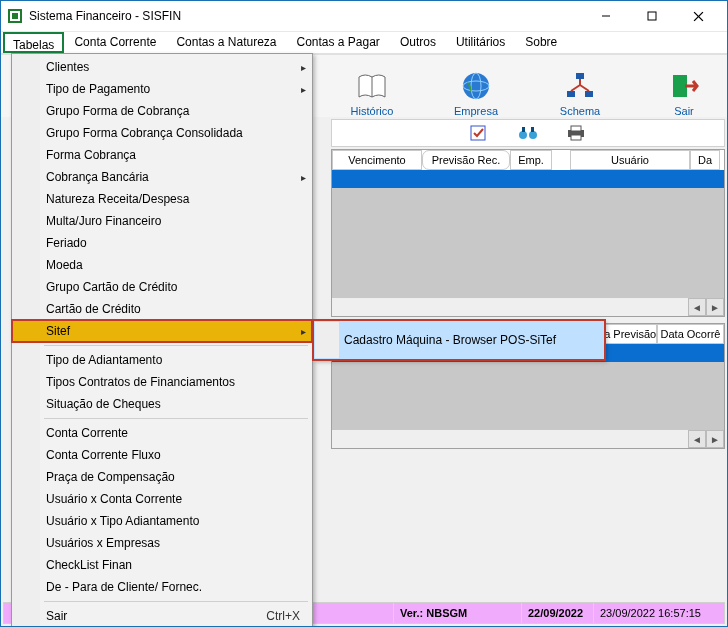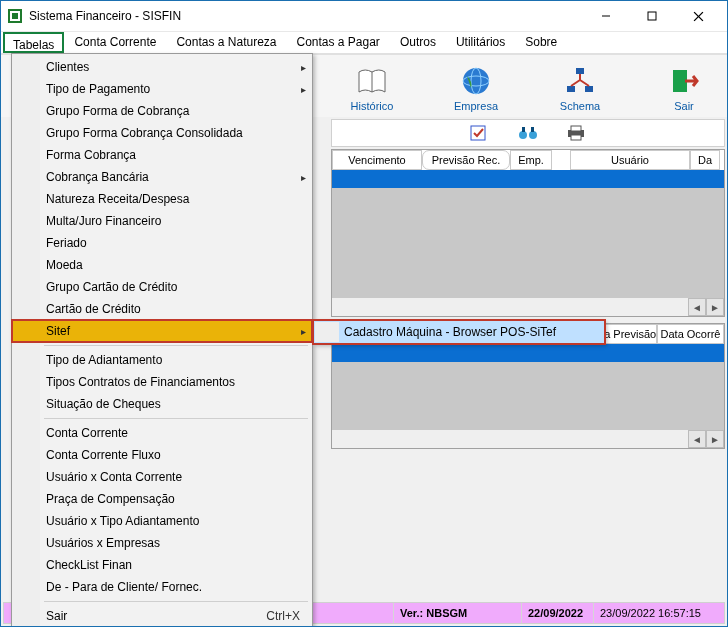--- a/index.html
+++ b/index.html
@@ -14,21 +14,21 @@
   .titlebar .wbtn svg { width:10px; height:10px; }
   .titlebar .wbtn.close svg { width:11px; height:11px; }
 
   
   .menubar { height:22px; background:#fff; display:flex; align-items:stretch; padding:0 2px; font-size:12px; border-top:1px solid #e8e8e8; }
   .menubar .mitem { padding:3px 10px 3px 10px; cursor:default; }
   .menubar .mitem.hl { border:2px solid #15803d; padding:4px 8px; }
   .menubar-sep { height:2px; background:#e0e0e0; }
 
   
-  .toolbar { height:62px; background:#f5f5f5; display:flex; align-items:center; padding:4px 8px 0 8px; gap:34px; justify-content:flex-end; position:relative; z-index:1; }
+  .toolbar { height:62px; background:#f5f5f5; display:flex; align-items:flex-end; padding:4px 8px 0 8px; gap:34px; justify-content:flex-end; position:relative; z-index:1; }
   .tbtn { display:flex; flex-direction:column; align-items:center; font-size:11px; color:#0a5aa6; gap:2px; width:70px; }
   .tbtn .ico { width:34px; height:34px; display:flex; align-items:center; justify-content:center; }
 
   
   .filterrow { height:28px; display:flex; align-items:center; justify-content:center; gap:28px; background:#fff; margin:2px; border:1px solid #d0d0d0; position:relative; z-index:1; }
   .filterrow .mini { width:20px; height:16px; }
 
   
   .grid { border:1px solid #a0a0a0; margin:2px; background:#fff; position:relative; z-index:1; }
   .ghead { display:flex; height:20px; background:#fff; font-size:11px; }
@@ -46,21 +46,21 @@
   
   .dropdown { position:absolute; top:52px; left:10px; width:302px; background:#f2f2f2; border:1px solid #9a9a9a; box-shadow:2px 2px 4px rgba(0,0,0,.25); z-index:50; font-size:12px; padding:2px 0; }
   .dropdown .dleft { position:absolute; left:0; top:0; bottom:0; width:28px; background:#eee; border-right:0; }
   .dropdown .di { position:relative; height:22px; display:flex; align-items:center; padding-left:34px; padding-right:18px; cursor:default; }
   .dropdown .di.sel { background:#eab308; outline:2px solid #c0392b; outline-offset:-1px; }
   .dropdown .di .arrow { position:absolute; right:6px; top:6px; font-size:10px; color:#333; }
   .dropdown .dsep { height:1px; margin:3px 4px 3px 32px; background:#cfcfcf; }
   .dropdown .shortcut { position:absolute; right:12px; color:#333; }
 
   
-  .submenu { position:absolute; top:319px; left:312px; width:292px; height:24px; background:#bfe0ff; border:1px solid #c0392b; outline:2px solid #c0392b; outline-offset:-1px; z-index:60; font-size:12px; display:flex; align-items:center; padding-left:30px; box-shadow:2px 2px 4px rgba(0,0,0,.25); }
+  .submenu { position:absolute; top:319px; left:312px; width:292px; height:40px; background:#bfe0ff; border:1px solid #c0392b; outline:2px solid #c0392b; outline-offset:-1px; z-index:60; font-size:12px; display:flex; align-items:center; padding-left:30px; box-shadow:2px 2px 4px rgba(0,0,0,.25); }
   .submenu::before { content:""; position:absolute; left:1px; top:1px; bottom:1px; width:24px; background:#eee; }
 </style>
 </head>
 <body>
 
 <div class="titlebar">
   <span class="appicon">
     <svg viewBox="0 0 16 16">
         <rect x="1" y="1" width="14" height="14" fill="#1e7a2d"></rect>
         <rect x="3" y="3" width="10" height="10" fill="#fff"></rect>
@@ -217,22 +217,22 @@
     <div class="di">Grupo Cartão de Crédito</div>
     <div class="di">Cartão de Crédito</div>
     <div class="di sel">Sitef<span class="arrow">▸</span></div>
     <div class="dsep"></div>
     <div class="di">Tipo de Adiantamento</div>
     <div class="di">Tipos Contratos de Financiamentos</div>
     <div class="di">Situação de Cheques</div>
     <div class="dsep"></div>
     <div class="di">Conta Corrente</div>
     <div class="di">Conta Corrente Fluxo</div>
+    <div class="di">Praça de Compensação</div>
     <div class="di">Usuário x Conta Corrente</div>
-    <div class="di">Praça de Compensação</div>
     <div class="di">Usuário x Tipo Adiantamento</div>
     <div class="di">Usuários x Empresas</div>
     <div class="di">CheckList Finan</div>
     <div class="di">De - Para de Cliente/ Fornec.</div>
     <div class="dsep"></div>
     <div class="di">Sair<span class="shortcut">Ctrl+X</span></div>
   </div>
 
 <div class="submenu">
   <span style="position:relative; z-index:2;">Cadastro Máquina - Browser POS-SiTef</span>

